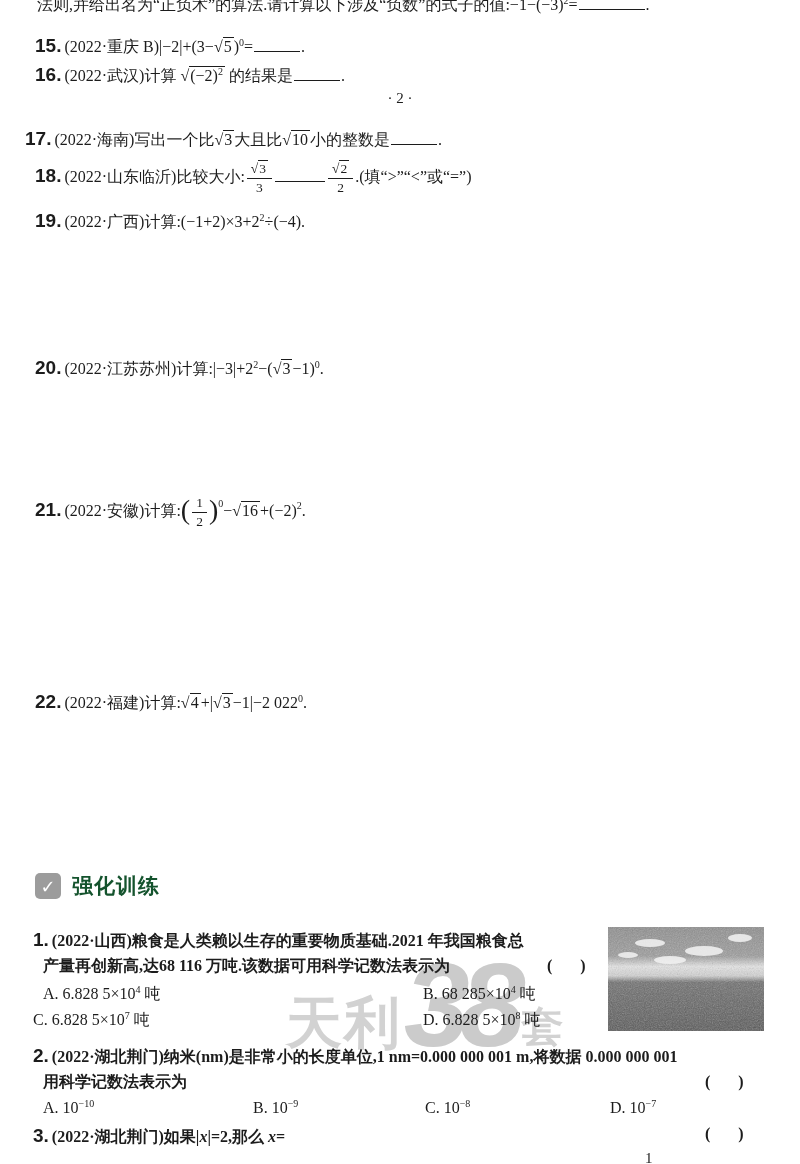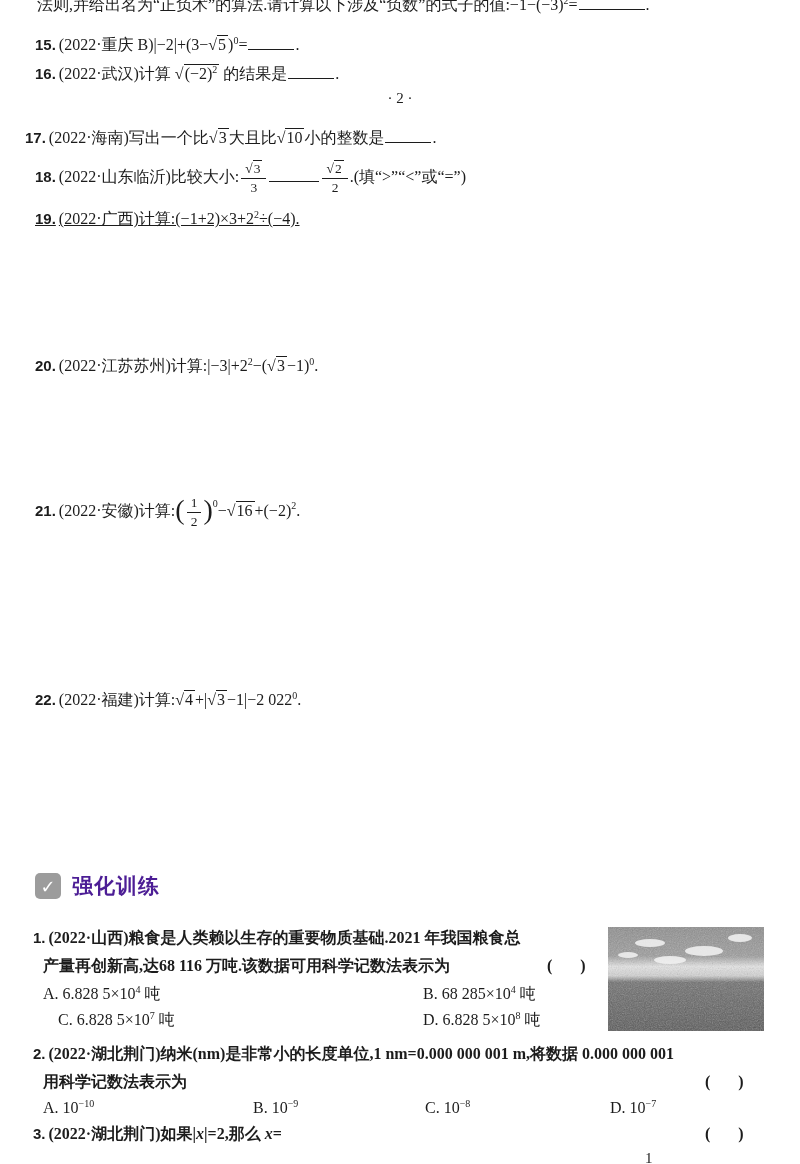--- a/index.html
+++ b/index.html
@@ -8,21 +8,21 @@
     background:#ffffff;color:#1c1c1c;
     font-family:"Liberation Serif","DejaVu Serif",serif;
   }
   .page{position:absolute;inset:0;}
   
   .line{position:absolute;left:0;width:800px;font-size:16px;white-space:nowrap;z-index:2;line-height:1.3;}
   .item{position:absolute;top:0;}
   .stem{font-weight:600;}
   .qnum{
     font-family:"Liberation Sans","DejaVu Sans",sans-serif;
-    font-weight:700;font-size:15px;margin-right:3px;
+    font-weight:700;font-size:19px;margin-right:3px;
   }
   sup{font-size:10px;line-height:0;}
   .hsup{position:relative;top:-9px;font-size:10px;line-height:0;}
   .sqrt{white-space:nowrap;}
   .rad{display:inline-block;}
   .sqb{border-top:1.3px solid currentColor;padding:0 2px 0 1px;}
   .frac{display:inline-block;text-align:center;vertical-align:middle;font-size:13.5px;line-height:1.15;margin:0 2px;}
   .fn{display:block;border-bottom:1.2px solid currentColor;padding:0 4px 1px;}
   .fd{display:block;padding-top:1px;}
   .blank{display:inline-block;height:0.95em;border-bottom:1.3px solid currentColor;margin:0 1px;vertical-align:baseline;}
@@ -33,41 +33,46 @@
   
   .sec{position:absolute;top:872px;left:35px;display:flex;align-items:center;gap:11px;z-index:2;}
   .chk{
     width:26px;height:26px;border-radius:5px;background:#9c9c9c;
     display:flex;align-items:center;justify-content:center;
     color:#ffffff;font-size:18px;font-weight:700;
     font-family:"DejaVu Sans","Liberation Sans",sans-serif;
   }
   .sec-title{
     font-family:"Liberation Sans","DejaVu Sans",sans-serif;
-    font-weight:700;font-size:21px;color:#4c1d95;letter-spacing:1px;
+    font-weight:700;font-size:21px;color:#14532d;letter-spacing:1px;
   }
   
   .wm{
     position:absolute;left:286px;top:948px;width:368px;height:100px;z-index:1;
     display:flex;align-items:flex-end;color:#d2d2d2;
     font-family:"Liberation Sans","DejaVu Sans",sans-serif;user-select:none;
   }
   .wm1{font-size:56px;font-weight:700;line-height:.9;letter-spacing:2px;}
   .wm2{font-size:118px;font-weight:700;font-style:italic;line-height:.72;letter-spacing:-10px;margin:0 6px 0 2px;color:#cbcbcb;}
   .wm3{font-size:42px;font-weight:700;line-height:1;}
   
   .photo{position:absolute;left:608px;top:927px;width:156px;height:104px;z-index:1;}
   
   .frag{position:absolute;left:645px;top:1150px;font-size:15px;z-index:2;}
 </style>
 </head>
 <body>
 
 <div class="page">
 
+  <div class="wm">
+    <span class="wm1">天利</span>
+    <span class="wm2">38</span>
+    <span class="wm3">套</span>
+  </div>
 
   <div class="photo">
     <svg width="156" height="104" viewBox="0 0 156 104">
       <defs>
         <linearGradient id="bands" x1="0" y1="0" x2="0" y2="1">
           <stop offset="0" stop-color="#8d8d8d"></stop>
           <stop offset="0.28" stop-color="#9b9b9b"></stop>
           <stop offset="0.38" stop-color="#e6e6e6"></stop>
           <stop offset="0.47" stop-color="#d2d2d2"></stop>
           <stop offset="0.53" stop-color="#6e6e6e"></stop>
@@ -100,21 +105,21 @@
       <div class="line" style="top: 63px;">
         <span class="item" style="left: 35px;"><span class="qnum">16.</span>(2022·武汉)计算 <span class="sqrt"><span class="rad">√</span><span class="sqb">(−2)<sup>2</sup></span></span> 的结果是<span class="blank" style="width: 46px;"></span>.</span>
       </div>
       <div class="line" style="top: 127px;">
         <span class="item" style="left: 25px;"><span class="qnum">17.</span>(2022·海南)写出一个比<span class="sqrt"><span class="rad">√</span><span class="sqb">3</span></span>大且比<span class="sqrt"><span class="rad">√</span><span class="sqb">10</span></span>小的整数是<span class="blank" style="width: 46px;"></span>.</span>
       </div>
       <div class="line" style="top: 161px;">
         <span class="item" style="left: 35px;"><span class="qnum">18.</span>(2022·山东临沂)比较大小:<span class="frac"><span class="fn"><span class="sqrt"><span class="rad">√</span><span class="sqb">3</span></span></span><span class="fd">3</span></span><span class="blank" style="width: 50px;"></span><span class="frac"><span class="fn"><span class="sqrt"><span class="rad">√</span><span class="sqb">2</span></span></span><span class="fd">2</span></span>.(填“&gt;”“&lt;”或“=”)</span>
       </div>
       <div class="line" style="top: 209px;">
-        <span class="item" style="left: 35px; text-decoration: underline;"><span class="qnum">19.</span>(2022·广西)计算:(−1+2)×3+2<sup>2</sup>÷(−4).</span>
+        <span class="item" style="left: 35px;"><span class="qnum">19.</span>(2022·广西)计算:(−1+2)×3+2<sup>2</sup>÷(−4).</span>
       </div>
       <div class="line" style="top: 356px;">
         <span class="item" style="left: 35px;"><span class="qnum">20.</span>(2022·江苏苏州)计算:|−3|+2<sup>2</sup>−(<span class="sqrt"><span class="rad">√</span><span class="sqb">3</span></span>−1)<sup>0</sup>.</span>
       </div>
       <div class="line" style="top: 495px;">
         <span class="item" style="left: 35px;"><span class="qnum">21.</span>(2022·安徽)计算:<span class="bp">(</span><span class="frac"><span class="fn">1</span><span class="fd">2</span></span><span class="bp">)</span><span class="hsup">0</span>−<span class="sqrt"><span class="rad">√</span><span class="sqb">16</span></span>+(−2)<sup>2</sup>.</span>
       </div>
       <div class="line" style="top: 690px;">
         <span class="item" style="left: 35px;"><span class="qnum">22.</span>(2022·福建)计算:<span class="sqrt"><span class="rad">√</span><span class="sqb">4</span></span>+|<span class="sqrt"><span class="rad">√</span><span class="sqb">3</span></span>−1|−2 022<sup>0</sup>.</span>
       </div>
@@ -123,21 +128,21 @@
       </div>
       <div class="line stem" style="top: 956px;">
         <span class="item" style="left: 43px;">产量再创新高,达68 116 万吨.该数据可用科学记数法表示为</span>
         <span class="item" style="left: 547px;">(&nbsp;&nbsp;&nbsp;&nbsp;&nbsp;&nbsp;&nbsp;)</span>
       </div>
       <div class="line" style="top: 984px;">
         <span class="item" style="left: 43px;">A. 6.828 5×10<sup>4</sup> 吨</span>
         <span class="item" style="left: 423px;">B. 68 285×10<sup>4</sup> 吨</span>
       </div>
       <div class="line" style="top: 1010px;">
-        <span class="item" style="left: 58px;">C. 6.828 5×10<sup>7</sup> 吨</span>
+        <span class="item" style="left: 33px;">C. 6.828 5×10<sup>7</sup> 吨</span>
         <span class="item" style="left: 423px;">D. 6.828 5×10<sup>8</sup> 吨</span>
       </div>
       <div class="line stem" style="top: 1044px;">
         <span class="item" style="left: 33px;"><span class="qnum">2.</span>(2022·湖北荆门)纳米(nm)是非常小的长度单位,1 nm=0.000 000 001 m,将数据 0.000 000 001</span>
       </div>
       <div class="line stem" style="top: 1072px;">
         <span class="item" style="left: 43px;">用科学记数法表示为</span>
         <span class="item" style="left: 705px;">(&nbsp;&nbsp;&nbsp;&nbsp;&nbsp;&nbsp;&nbsp;)</span>
       </div>
       <div class="line" style="top: 1098px;">

